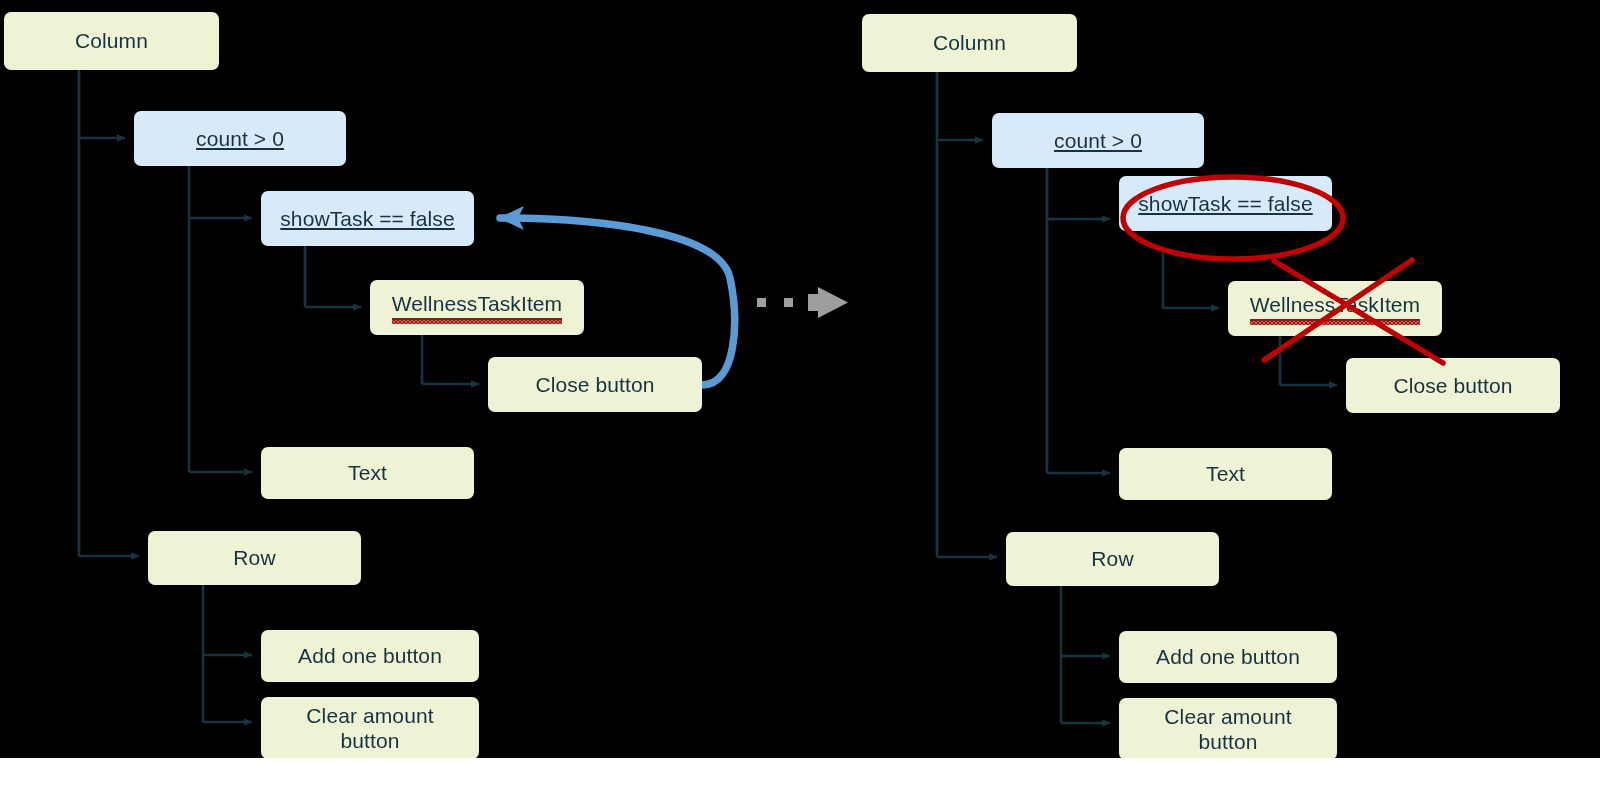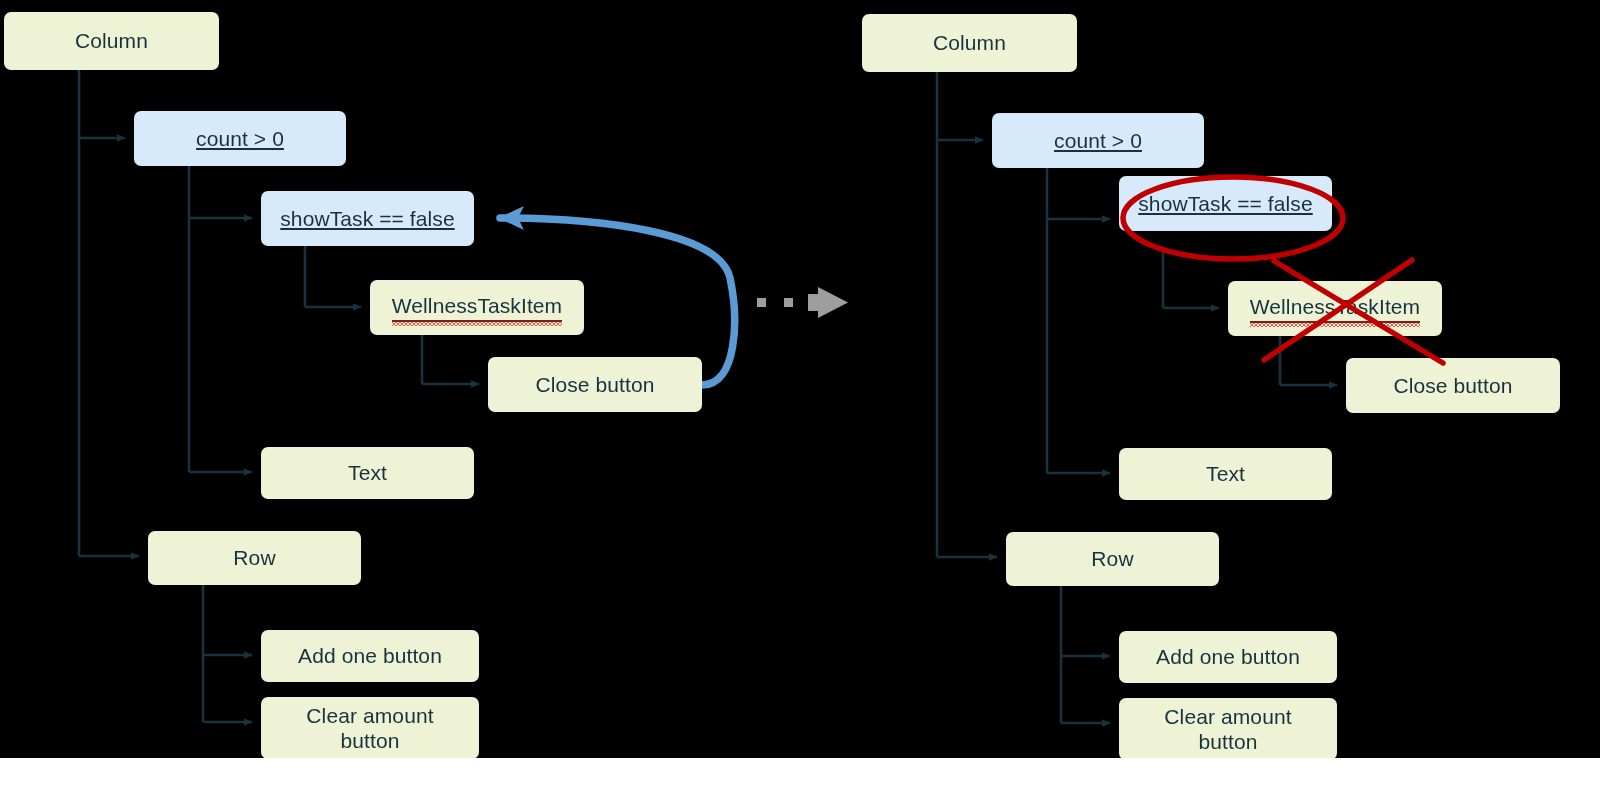--- a/index.html
+++ b/index.html
@@ -36,21 +36,21 @@
     background: #edf3d4;
   }
   .node.cond {
     background: #d7eafb;
     text-decoration: underline;
   }
   .node .lbl {
     display: inline-block;
   }
   .node.underlined .lbl {
-    border-bottom: 2px solid #7f1d1d;
+    border-bottom: 6px solid #7f1d1d;
     padding-bottom: 1px;
     position: relative;
   }
   .node.underlined .lbl::after {
     content: "";
     position: absolute;
     left: 0;
     right: 0;
     bottom: -6px;
     height: 4px;

